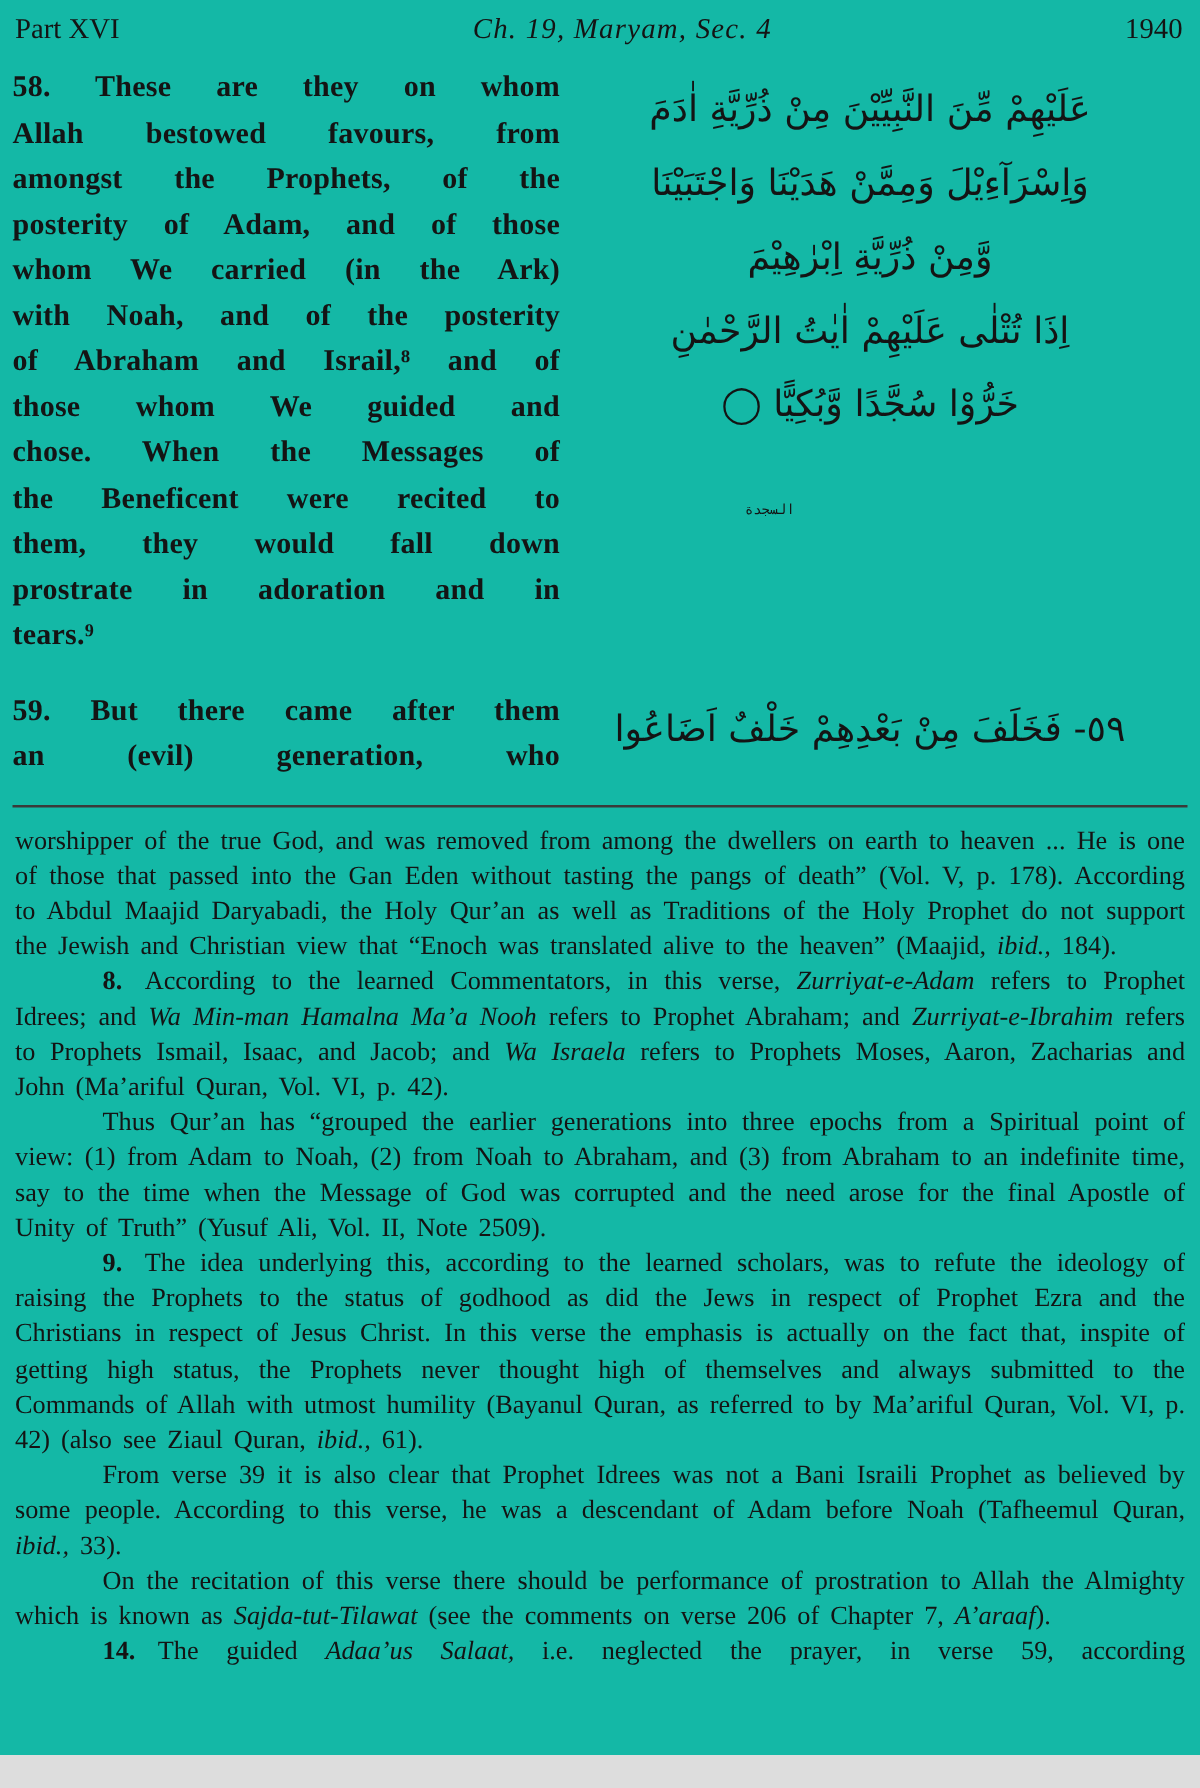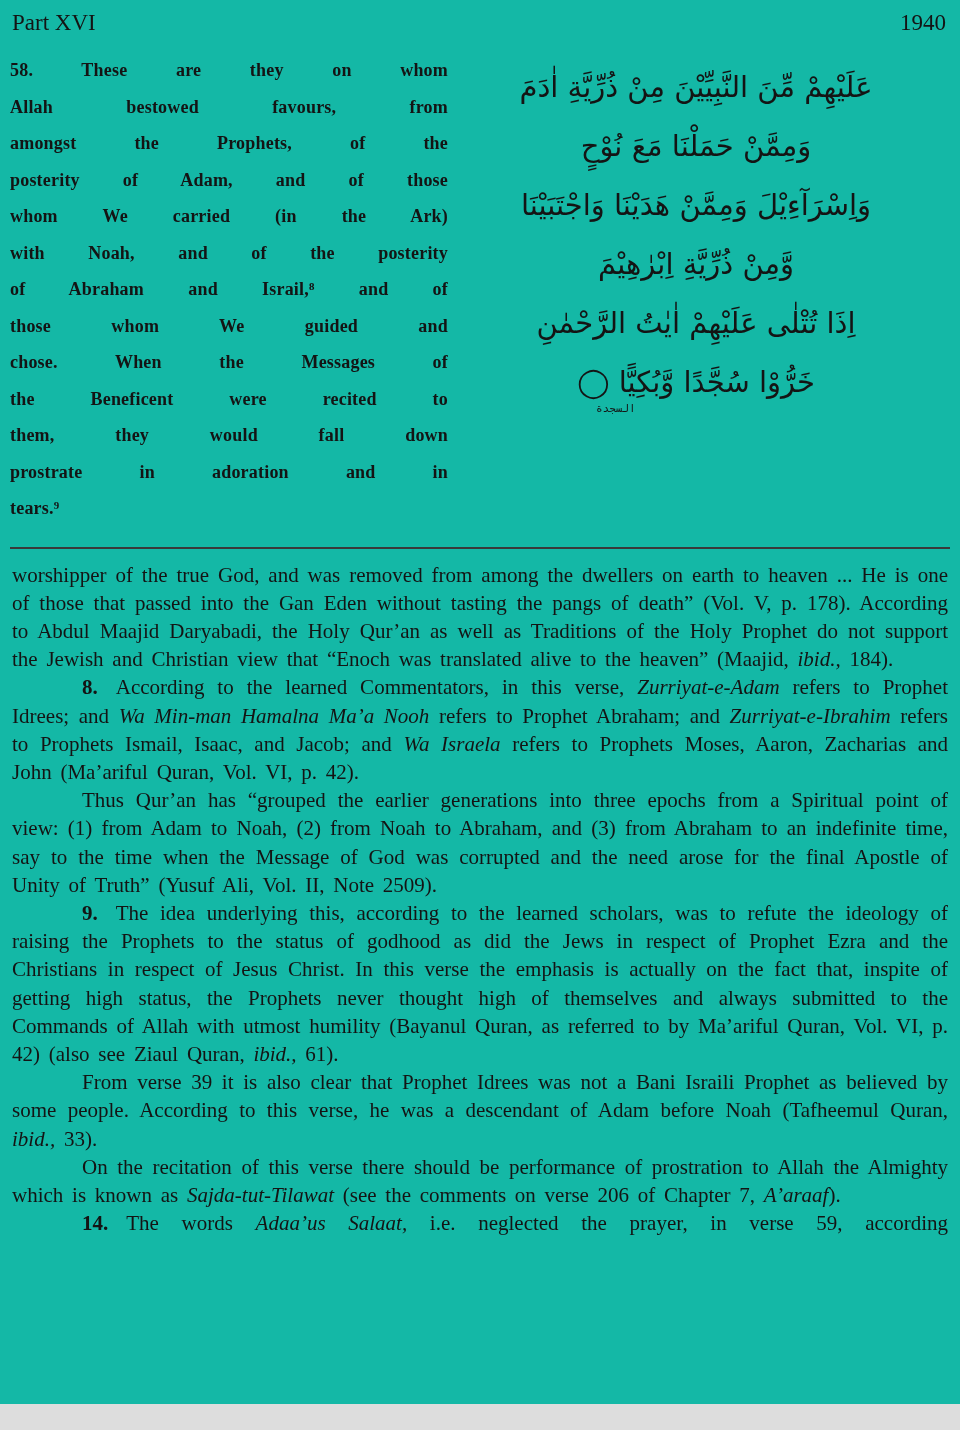--- a/index.html
+++ b/index.html
@@ -17,21 +17,21 @@
   
   .hdr { display:flex; justify-content:space-between; align-items:baseline; font-size:23px; padding:2px 4px 0 2px; }
   .hdr .chapter { font-style:italic; letter-spacing:1px; }
 
   
   .verses { margin-top:16px; }
   .verse-row { display:flex; }
   .v-en {
     width:438px;
     font-weight:bold;
-    font-size:18px;
+    font-size:24px;
     line-height:36.5px;
     letter-spacing:0.2px;
   }
   .en-lines { white-space:pre-line; text-align:justify; text-align-last:justify; }
   .en-last { text-align:left; }
   .v-ar {
     flex:1;
     direction:rtl;
     font-family:"DejaVu Sans",sans-serif;
     font-size:29px;
@@ -65,20 +65,21 @@
   .fn .fn-num { font-weight:bold; margin-right:18px; }
   .fn p.jlast { text-align-last:justify; }
 </style>
 </head>
 <body>
 
 <div class="page">
 
   <header class="hdr">
     <span class="part">Part XVI</span>
+    <span class="chapter">Ch. 19, Maryam, Sec. 4</span>
     <span class="pagenum">1940</span>
   </header>
 
   <main class="verses">
 
     <section class="verse-row">
       <div class="v-en">
         <div class="en-lines">58.  These are they on whom
 Allah bestowed favours, from
 amongst the Prophets, of the
@@ -88,37 +89,45 @@
 of Abraham and Israil,⁸ and of
 those whom We guided and
 chose. When the Messages of
 the Beneficent were recited to
 them, they would fall down
 prostrate in adoration and in</div>
         <div class="en-last">tears.⁹</div>
       </div>
       <div class="v-ar">
         <div class="ar-line">عَلَيْهِمْ مِّنَ النَّبِيِّيْنَ مِنْ ذُرِّيَّةِ اٰدَمَ</div>
-        <div class="ar-line">وَمِمَّنْ حَمَلْنَا مَعَ نُوْحٍ</div>
         <div class="ar-line">وَاِسْرَآءِيْلَ وَمِمَّنْ هَدَيْنَا وَاجْتَبَيْنَا</div>
         <div class="ar-line">وَّمِنْ ذُرِّيَّةِ اِبْرٰهِيْمَ</div>
         <div class="ar-line">اِذَا تُتْلٰى عَلَيْهِمْ اٰيٰتُ الرَّحْمٰنِ</div>
         <div class="ar-line">خَرُّوْا سُجَّدًا وَّبُكِيًّا ◯</div>
         <span class="sajdah-label">السجدة</span>
       </div>
     </section>
 
+    <section class="verse-row row2">
+      <div class="v-en">
+        <div class="en-lines">59.  But there came after them
+an  (evil)  generation,  who</div>
+      </div>
+      <div class="v-ar">
+        <div class="ar-line">٥٩- فَخَلَفَ مِنْ بَعْدِهِمْ خَلْفٌ اَضَاعُوا</div>
+      </div>
+    </section>
 
   </main>
 
   <hr class="fn-rule">
 
   <section class="fn">
     <p class="cont"><span>worshipper of the true God, and was removed from among the dwellers on earth to heaven ... He is one of those that passed into the Gan Eden without tasting the pangs of death” (Vol. V, p. 178). According to Abdul Maajid Daryabadi, the Holy Qur’an as well as Traditions of the Holy Prophet do not support the Jewish and Christian view that “Enoch was translated alive to the heaven” (Maajid, </span><span class="it">ibid.,</span><span> 184).</span></p>
     <p><span class="fn-num">8.</span><span>According to the learned Commentators, in this verse, </span><span class="it">Zurriyat-e-Adam</span><span> refers to Prophet Idrees; and </span><span class="it">Wa Min-man Hamalna Ma’a Nooh</span><span> refers to Prophet Abraham; and </span><span class="it">Zurriyat-e-Ibrahim</span><span> refers to Prophets Ismail, Isaac, and Jacob; and </span><span class="it">Wa Israela</span><span> refers to Prophets Moses, Aaron, Zacharias and John (Ma’ariful Quran, Vol. VI, p. 42).</span></p>
     <p><span>Thus Qur’an has “grouped the earlier generations into three epochs from a Spiritual point of view: (1) from Adam to Noah, (2) from Noah to Abraham, and (3) from Abraham to an indefinite time, say to the time when the Message of God was corrupted and the need arose for the final Apostle of Unity of Truth” (Yusuf Ali, Vol. II, Note 2509).</span></p>
     <p><span class="fn-num">9.</span><span>The idea underlying this, according to the learned scholars, was to refute the ideology of raising the Prophets to the status of godhood as did the Jews in respect of Prophet Ezra and the Christians in respect of Jesus Christ. In this verse the emphasis is actually on the fact that, inspite of getting high status, the Prophets never thought high of themselves and always submitted to the Commands of Allah with utmost humility (Bayanul Quran, as referred to by Ma’ariful Quran, Vol. VI, p. 42) (also see Ziaul Quran, </span><span class="it">ibid.,</span><span> 61).</span></p>
     <p><span>From verse 39 it is also clear that Prophet Idrees was not a Bani Israili Prophet as believed by some people. According to this verse, he was a descendant of Adam before Noah (Tafheemul Quran, </span><span class="it">ibid.,</span><span> 33).</span></p>
     <p><span>On the recitation of this verse there should be performance of prostration to Allah the Almighty which is known as </span><span class="it">Sajda-tut-Tilawat</span><span> (see the comments on verse 206 of Chapter 7, </span><span class="it">A’araaf</span><span>).</span></p>
-    <p class="jlast"><span class="fn-num">14.</span><span>The words </span><span class="it">Adaa’us Salaat,</span><span> i.e. neglected the prayer, in verse 59, according</span></p>
+    <p class="jlast"><span class="fn-num">14.</span><span>The guided </span><span class="it">Adaa’us Salaat,</span><span> i.e. neglected the prayer, in verse 59, according</span></p>
   </section>
 
 </div>
 
 </body></html>

